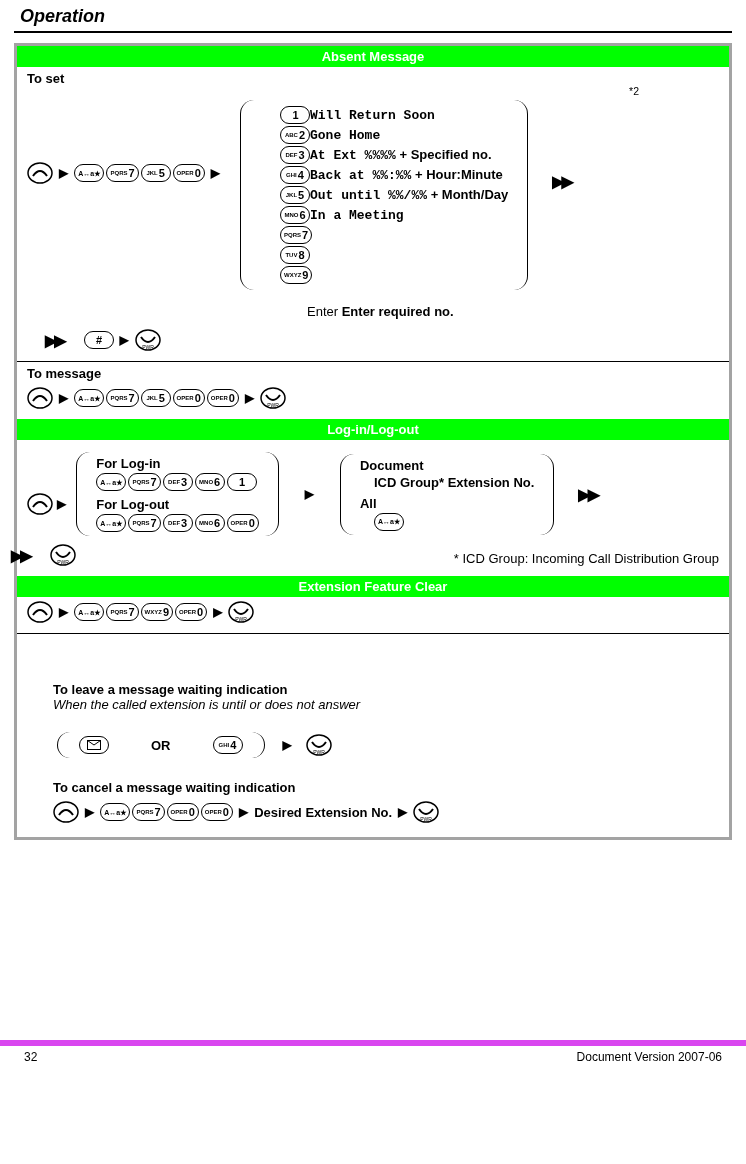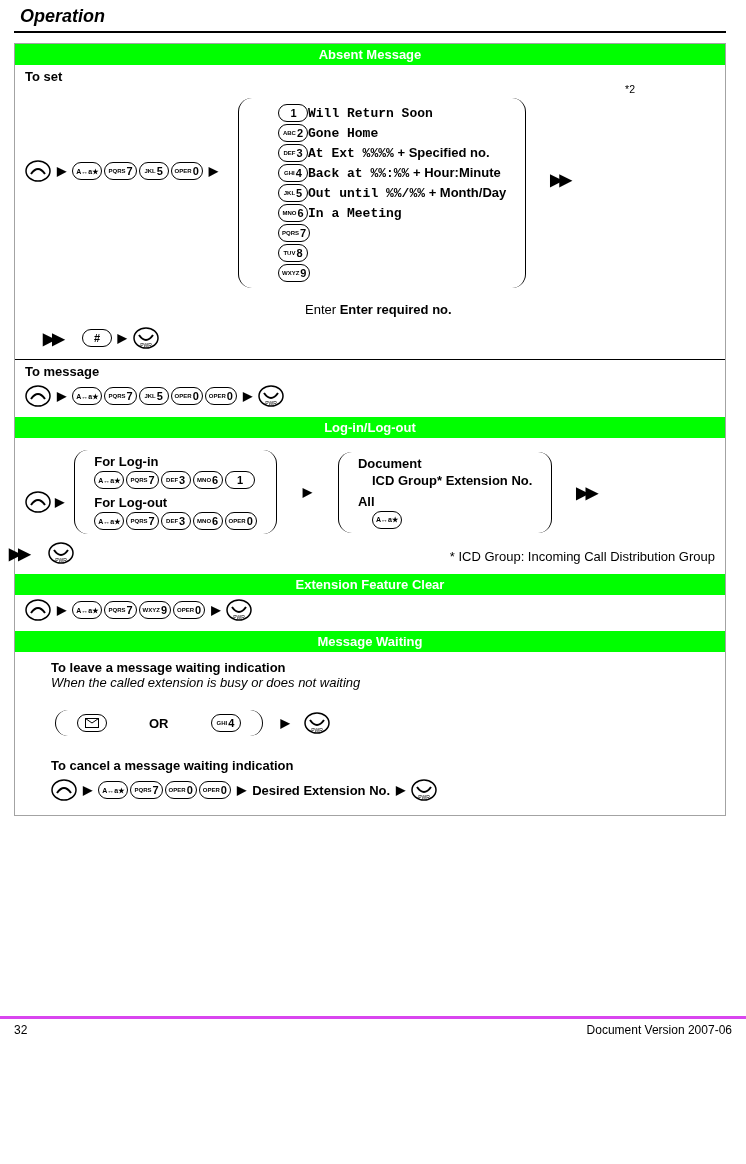--- a/index.html
+++ b/index.html
@@ -5,35 +5,35 @@
   * { box-sizing: border-box; }
   body {
     margin: 0;
     font-family: Arial, Helvetica, sans-serif;
     font-size: 13px;
     width: 746px;
     background: #fff;
     color: #000;
   }
   .page {
-    padding: 6px 20px 0 14px;
+    padding: 6px 14px 0 14px;
   }
   .header-title {
     font-size: 18px;
     font-weight: bold;
     font-style: italic;
     margin: 0 0 4px 6px;
   }
   .hr-top {
     border: none;
     border-top: 2px solid #000;
     margin: 0 0 10px 0;
   }
   .outer {
-    border: 1px solid #a3a3a3;
+    border: 3px solid #a3a3a3;
   }
   .section-bar {
     background: #00ff00;
     color: #fff;
     font-weight: bold;
     text-align: center;
     padding: 3px 0;
     font-size: 13px;
   }
   .content {
@@ -80,29 +80,29 @@
   }
   .bracket-left { border-left: 1.5px solid #000; border-top-left-radius: 40px; border-bottom-left-radius: 40px; }
   .bracket-right { border-right: 1.5px solid #000; border-top-right-radius: 40px; border-bottom-right-radius: 40px; }
   .bracket-body { padding: 4px 6px; }
   .small-note { font-size: 10.5px; position: absolute; }
   .abs-star2 { right: 90px; top: 18px; }
   .enter-req { margin-left: 280px; margin-top: 6px; }
   .sub-bold { font-weight: bold; margin-bottom: 2px; }
   .indent { margin-left: 26px; }
   .log-row { display: flex; align-items: center; }
-  .caller-block { padding: 4px 0; }
+  .caller-block { padding: 4px 0; margin-top: 40px; }
   .small-gap { height: 6px; }
   .footer {
     display: flex;
     justify-content: space-between;
-    padding: 0 14px;
+    padding: 0 24px;
     margin-top: 200px;
     font-size: 12px;
-    border-top: 3px solid #d946ef;
+    border-top: 6px solid #d946ef;
     padding-top: 4px;
   }
   .invisible-border-top { border-top: 1px solid #000; }
 </style>
 </head>
 <body>
 
 <div class="page">
   <div class="header-title">Operation</div>
   <hr class="hr-top">
@@ -381,26 +381,25 @@
           </span>
         <span class="arrow-sm">▶</span>
         <svg class="icon" width="26" height="22">
             <ellipse cx="13" cy="11" rx="12" ry="10" fill="none" stroke="#000" stroke-width="1.5"></ellipse>
             <path d="M6 8 Q13 18 20 8" fill="none" stroke="#000" stroke-width="2"></path>
             <text x="13" y="20" font-size="5" text-anchor="middle">PWR</text>
           </svg>
       </div>
     </div>
 
-    <div class="section-bar">Message Waiting</div>
     <div class="content">
 
       <div class="caller-block indent">
         <div class="bold">To leave a message waiting indication</div>
-        <div class="italic">When the called extension is busy or does not waiting</div>
+        <div class="italic">When the called extension is until or does not answer</div>
 
         <div class="row" style="margin-top:14px;">
           <div class="bracket-group" style="padding:6px 4px;">
             <div class="bracket-left"></div>
             <div class="bracket-body seq" style="padding:4px 8px;gap:36px;">
               <span class="key-oval">
                 <svg width="14" height="10">
                     <rect x="0.5" y="0.5" width="13" height="9" fill="none" stroke="#000"></rect>
                     <path d="M0.5 0.5 L7 5 L13.5 0.5" fill="none" stroke="#000"></path>
                   </svg>

